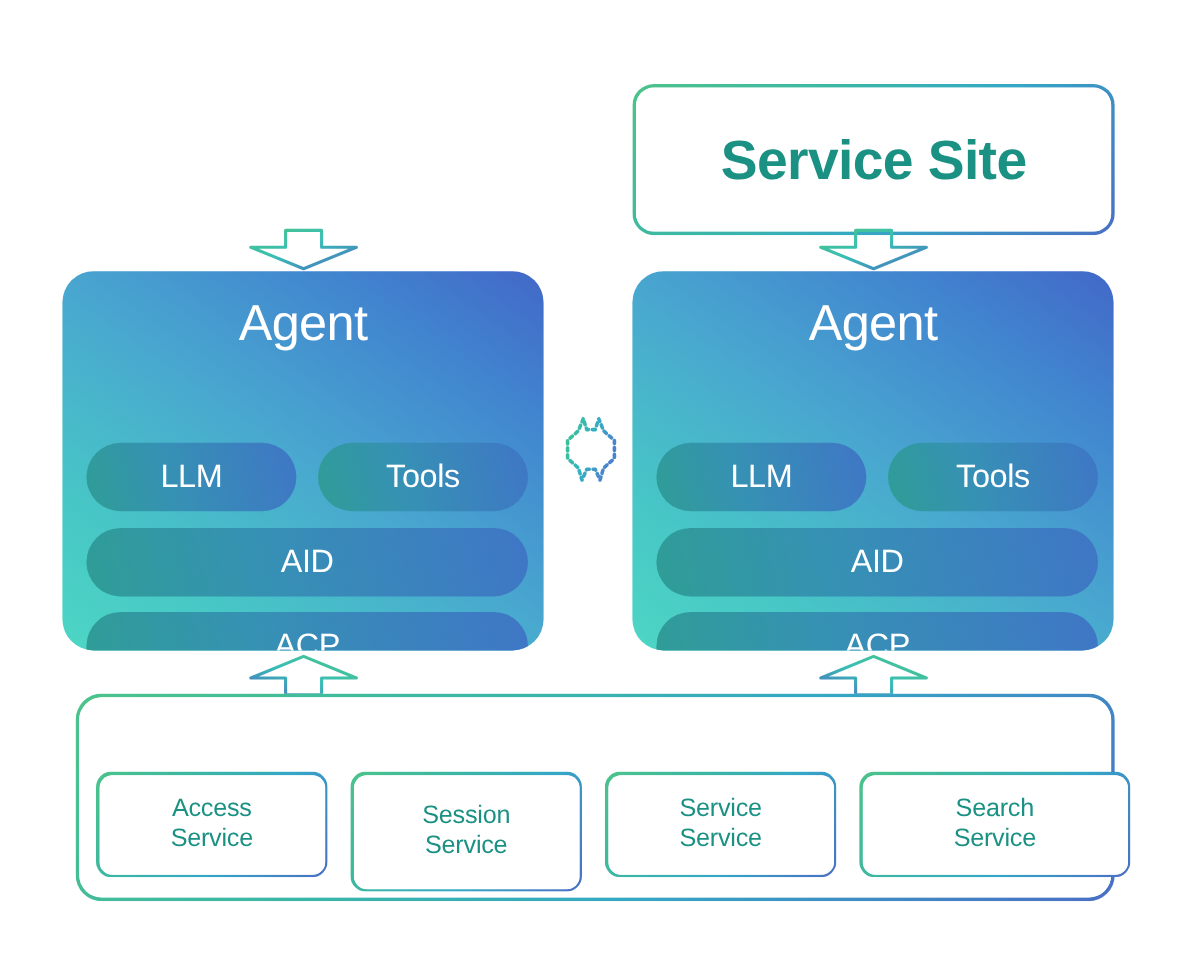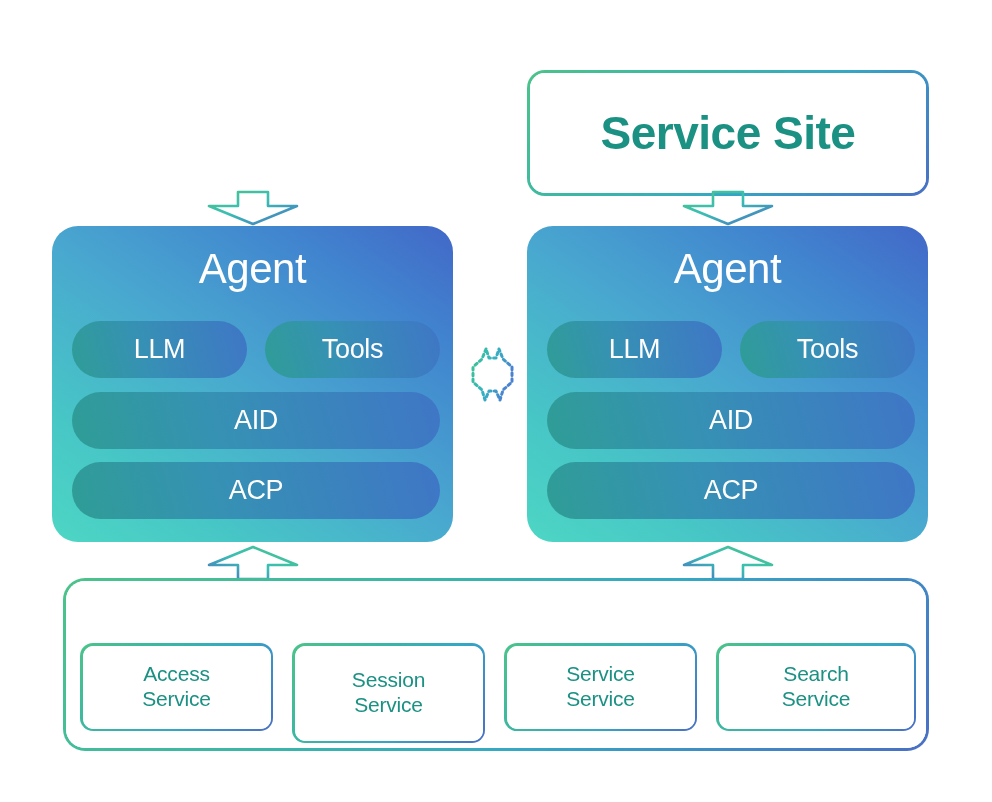--- a/index.html
+++ b/index.html
@@ -78,20 +78,21 @@
     border-radius: 999px;
     background: linear-gradient(75deg, #2f9d96 0%, #3691b4 40%, #3f76c6 100%);
     display: flex;
     align-items: center;
     justify-content: center;
     color: #ffffff;
     font-size: 27px;
     font-weight: 400;
     line-height: 1;
     letter-spacing: -0.3px;
+    margin-top: 48px;
   }
 
   
   .arrow {
     position: absolute;
   }
 
   
   #ap-panel {
     position: absolute;
@@ -253,21 +254,21 @@
         </div>
       </div>
 
       <div class="service-box" style="left:438px; top:62px; width:193px; height:88px;">
         <div class="sv-inner">
           <span>Service</span>
           <span>Service</span>
         </div>
       </div>
 
-      <div class="service-box" style="left:650px; top:62px; width:200px; height:88px;">
+      <div class="service-box" style="left:650px; top:62px; width:226px; height:88px;">
         <div class="sv-inner">
           <span>Search</span>
           <span>Service</span>
         </div>
       </div>
 
     </div>
   </div>
 
 </div>

